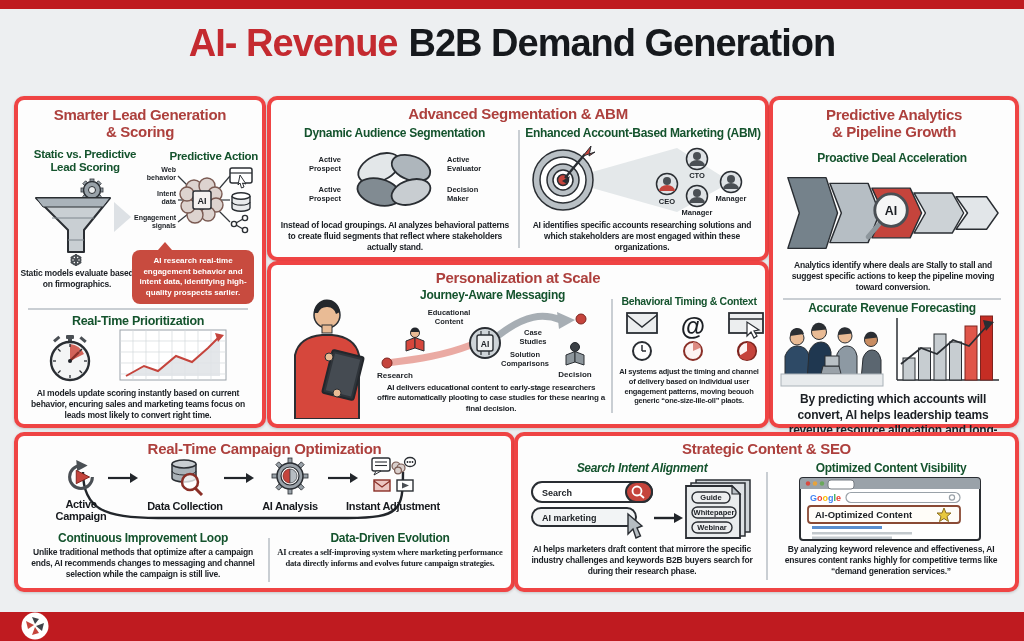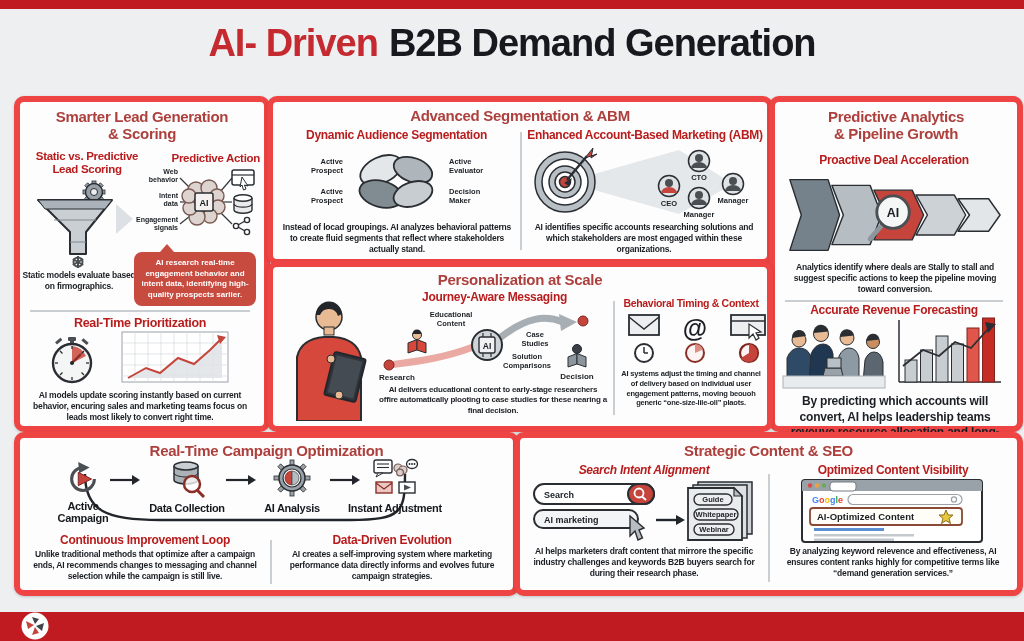--- a/index.html
+++ b/index.html
@@ -1,41 +1,41 @@
 <!DOCTYPE html>
 <html><head>
 <meta charset="utf-8">
 <style>
   html,body{margin:0;padding:0;background:#edeff1;font-family:"Liberation Sans",sans-serif;}
   .stage{position:relative;width:1024px;height:641px;overflow:hidden;background:#edeff1;}
   .topbar{position:absolute;left:0;top:0;width:1024px;height:9px;background:#bf1b20;}
   .footbar{position:absolute;left:0;top:612px;width:1024px;height:29px;background:#bf1b20;}
   .title{position:absolute;left:0;top:22px;width:1024px;text-align:center;font-size:38px;font-weight:800;letter-spacing:-1px;color:#16191d;}
   .title .acc{color:#c42a30;margin-right:11px;}
-  .panel{position:absolute;background:#fdfdfd;border:6px solid #ef4444;border-radius:10px;box-shadow:0 1px 3px rgba(0,0,0,.18);}
+  .panel{position:absolute;background:#fdfdfd;border:4px solid #ef4444;border-radius:10px;box-shadow:0 1px 3px rgba(0,0,0,.18);}
   .hred{position:absolute;width:100%;text-align:center;color:#ad403d;font-size:15px;font-weight:800;letter-spacing:-.3px;line-height:1.15;}
-  .hsub{position:absolute;text-align:center;color:#b91c1c;font-weight:800;font-size:11.5px;letter-spacing:-.3px;line-height:1.15;}
+  .hsub{position:absolute;text-align:center;color:#14532d;font-weight:800;font-size:11.5px;letter-spacing:-.3px;line-height:1.15;}
   .cap{position:absolute;text-align:center;color:#1b1f24;font-weight:700;font-size:8.5px;letter-spacing:-.2px;line-height:1.3;}
   .divh{position:absolute;height:1.5px;background:#c9ced3;}
   .divv{position:absolute;width:1.5px;background:#c9ced3;}
   .abs{position:absolute;}
   .callout{position:absolute;background:#c84b3f;border-radius:8px;color:#fff;font-size:8px;font-weight:700;line-height:1.32;text-align:center;padding:6px 5px;}
   .callout:before{content:"";position:absolute;top:-8px;left:26px;border-left:7px solid transparent;border-right:7px solid transparent;border-bottom:8px solid #c84b3f;}
   .tri-r{position:absolute;width:0;height:0;border-top:15px solid transparent;border-bottom:15px solid transparent;border-left:17px solid #dde1e5;}
   .flowlab{position:absolute;text-align:center;font-size:11px;font-weight:800;letter-spacing:-.3px;color:#16191d;line-height:1.1;}
   svg text{font-family:"Liberation Sans",sans-serif;font-weight:bold;fill:#1b1f24;}
 </style>
 </head>
 <body>
 
 <div class="stage">
   <div class="topbar"></div>
 
   <div class="title">
-    <span class="acc">AI- Driven</span><span>B2B Demand Generation</span>
+    <span class="acc">AI- Revenue</span><span>B2B Demand Generation</span>
   </div>
 
   <div class="panel" style="left:14px;top:96px;width:244px;height:324px;">
     <div class="hred" style="top:6px;"><span>Smarter Lead Generation</span><br><span>&amp; Scoring</span></div>
     <div class="hsub" style="top:48px;left:0;width:118px;padding-left:8px;"><span>Static vs. Predictive</span><br><span>Lead Scoring</span></div>
     <div class="hsub" style="top:50px;left:120px;width:120px;text-align:right;">Predictive Action</div>
 
     <svg class="abs" style="left:12px;top:78px;" width="92" height="88" viewBox="0 0 92 88">
       <g>
         <rect x="60" y="1" width="4" height="22" fill="#98a1a8" stroke="#2a2e33" stroke-width=".8"></rect>
@@ -412,21 +412,21 @@
       <path d="M4,25 L12,31 L20,25" fill="none" stroke="#8a2f27" stroke-width="1.2"></path>
       <rect x="27" y="24" width="16" height="11" fill="#fff" stroke="#2a2e33" stroke-width="1.4"></rect>
       <polygon points="32,26.5 39,29.5 32,32.5" fill="#4a4f54"></polygon>
     </svg>
     <div class="flowlab" style="left:324px;top:64px;width:102px;">Instant Adjustment</div>
 
     <div class="divv" style="left:250px;top:102px;height:44px;"></div>
     <div class="hsub" style="top:96px;left:0;width:250px;font-size:12px;">Continuous Improvement Loop</div>
     <div class="cap" style="left:6px;top:111px;width:238px;">Unlike traditional methods that optimize after a campaign ends, AI recommends changes to messaging and channel selection while the campaign is still live.</div>
     <div class="hsub" style="top:96px;left:252px;width:240px;font-size:12px;">Data-Driven Evolution</div>
-    <div class="cap" style="left:258px;top:111px;width:228px;">AI creates a self-improving system where marketing performance data directly informs and evolves future campaign strategies.</div>
+    <div class="cap" style="left:258px;top:111px;width:228px;font-family:Liberation Serif, serif;">AI creates a self-improving system where marketing performance data directly informs and evolves future campaign strategies.</div>
   </div>
 
   <div class="panel" style="left:514px;top:432px;width:497px;height:152px;">
     <div class="hred" style="top:4px;">Strategic Content &amp; SEO</div>
     <div class="divv" style="left:248px;top:36px;height:108px;"></div>
 
     <div class="hsub" style="top:26px;left:0;width:248px;font-size:12px;font-style:italic;">Search Intent Alignment</div>
     <svg class="abs" style="left:10px;top:42px;" width="230" height="62" viewBox="0 0 230 62">
       <g>
         <rect x="4" y="4" width="120" height="20" rx="10" fill="#fff" stroke="#2a2e33" stroke-width="2"></rect>

